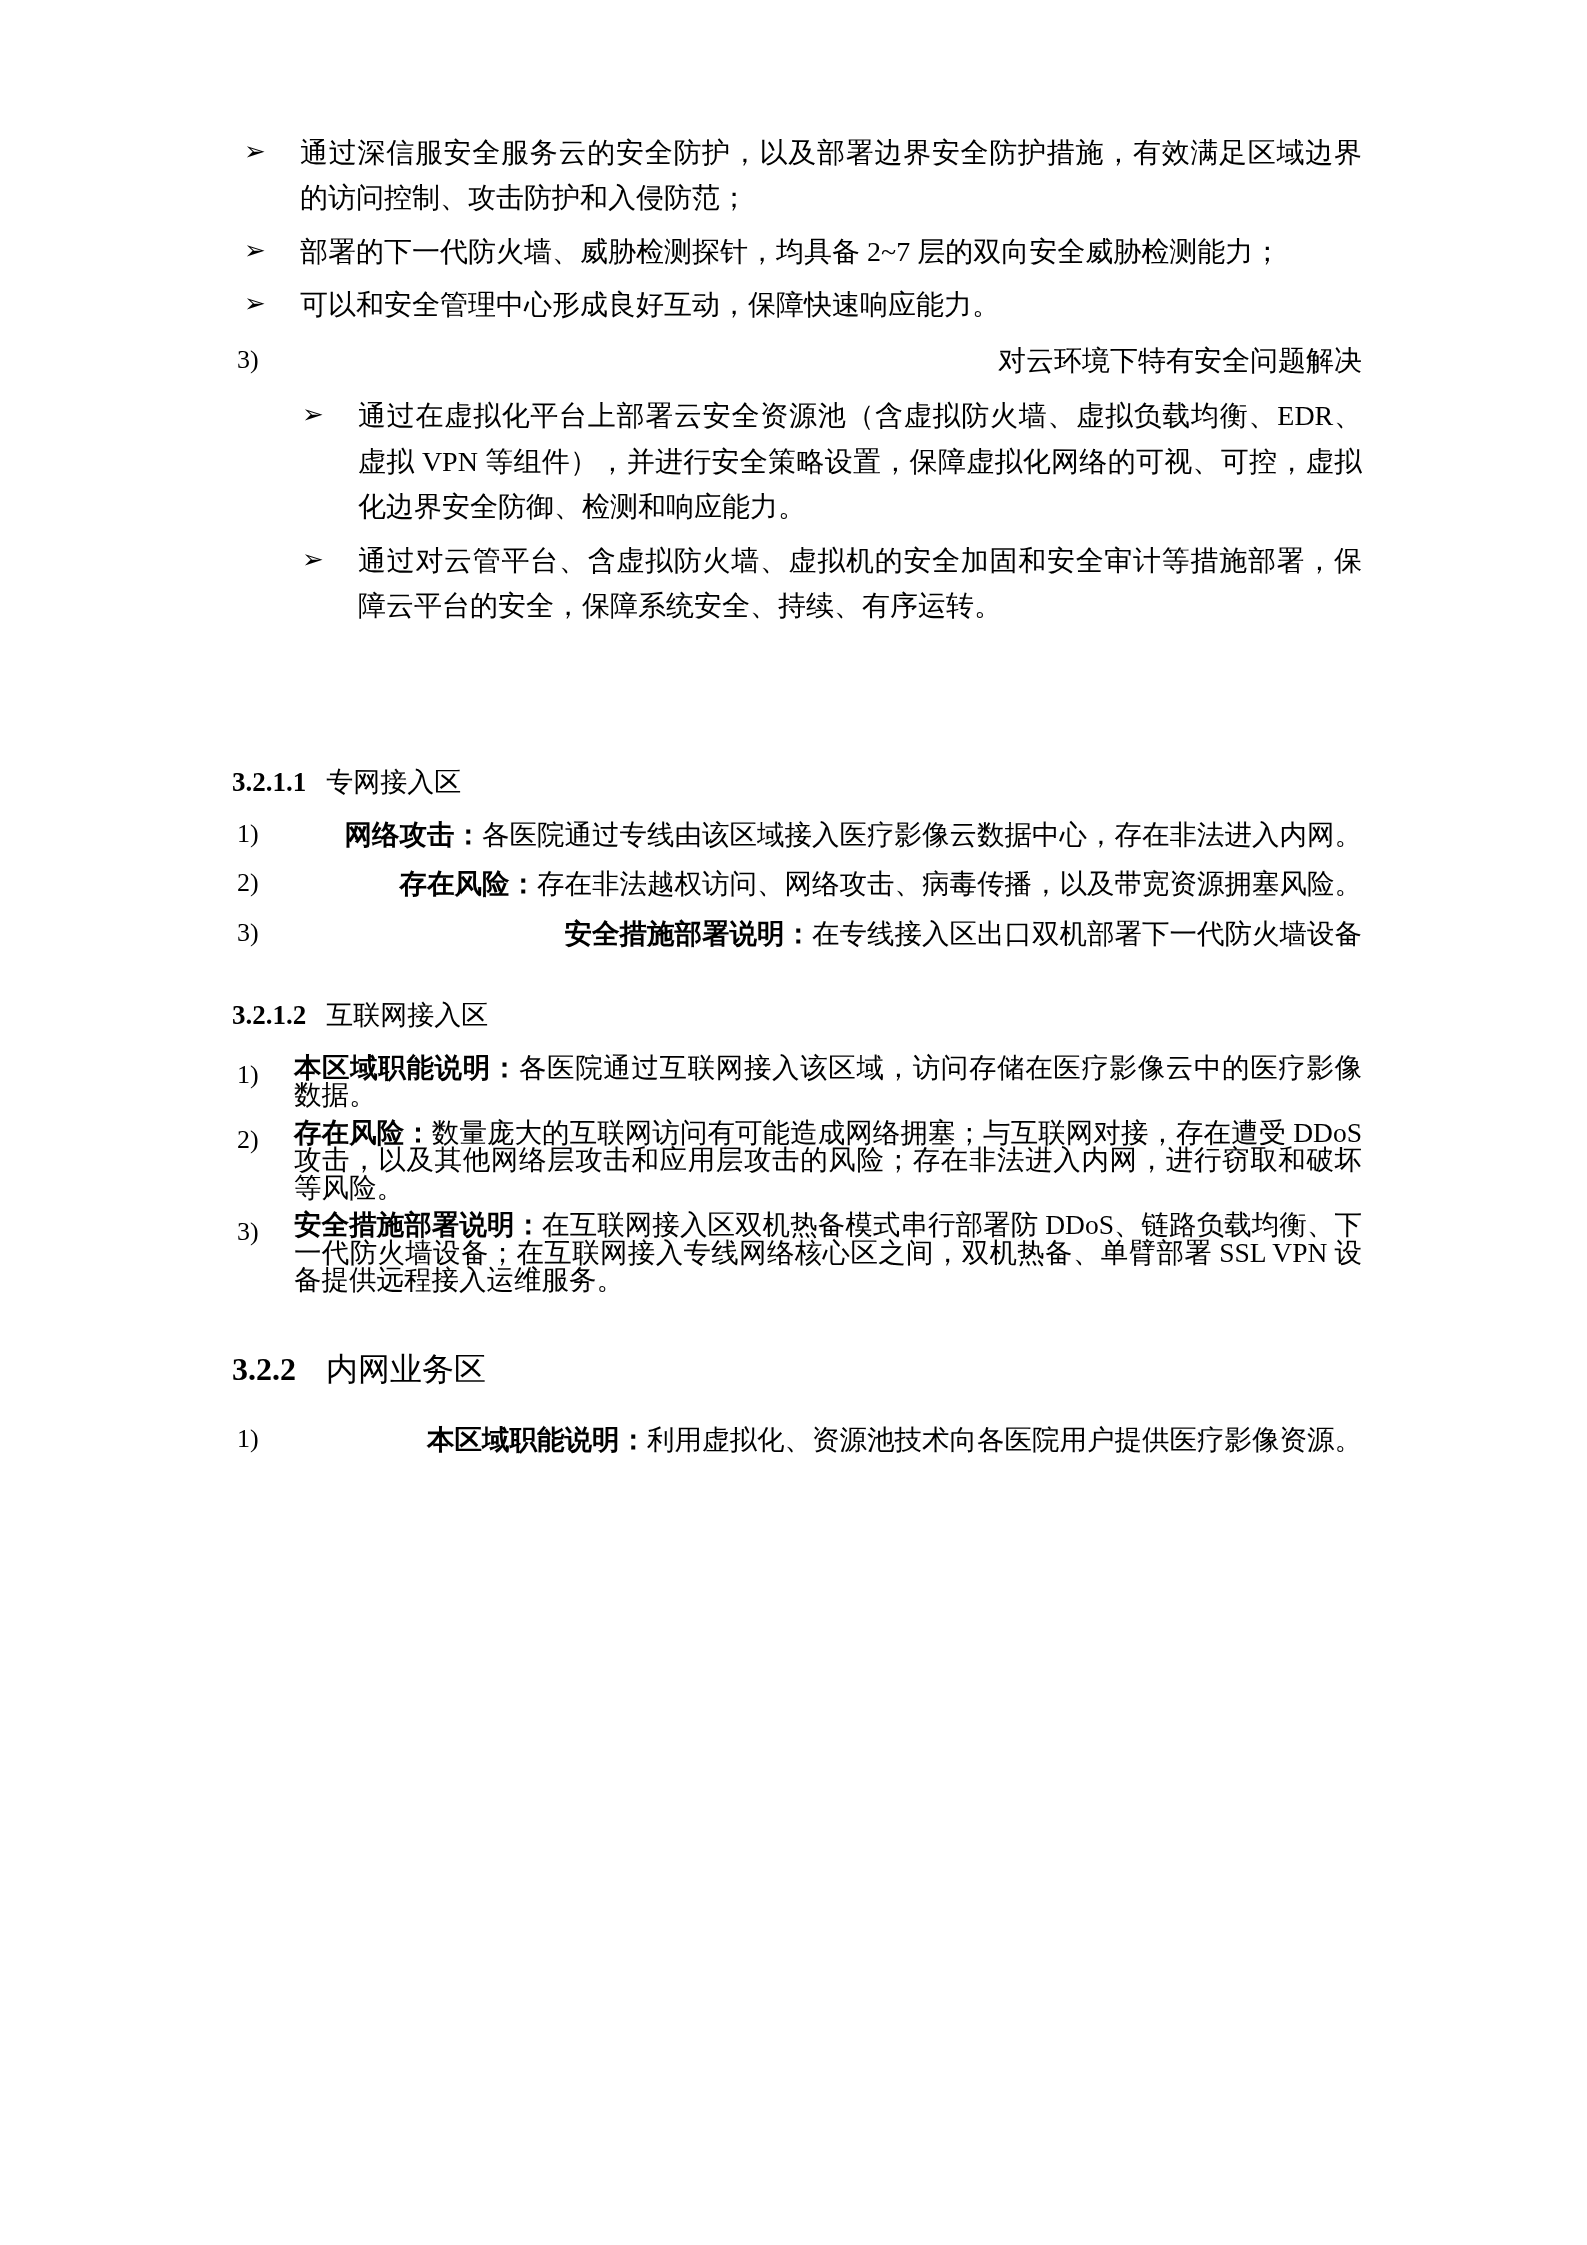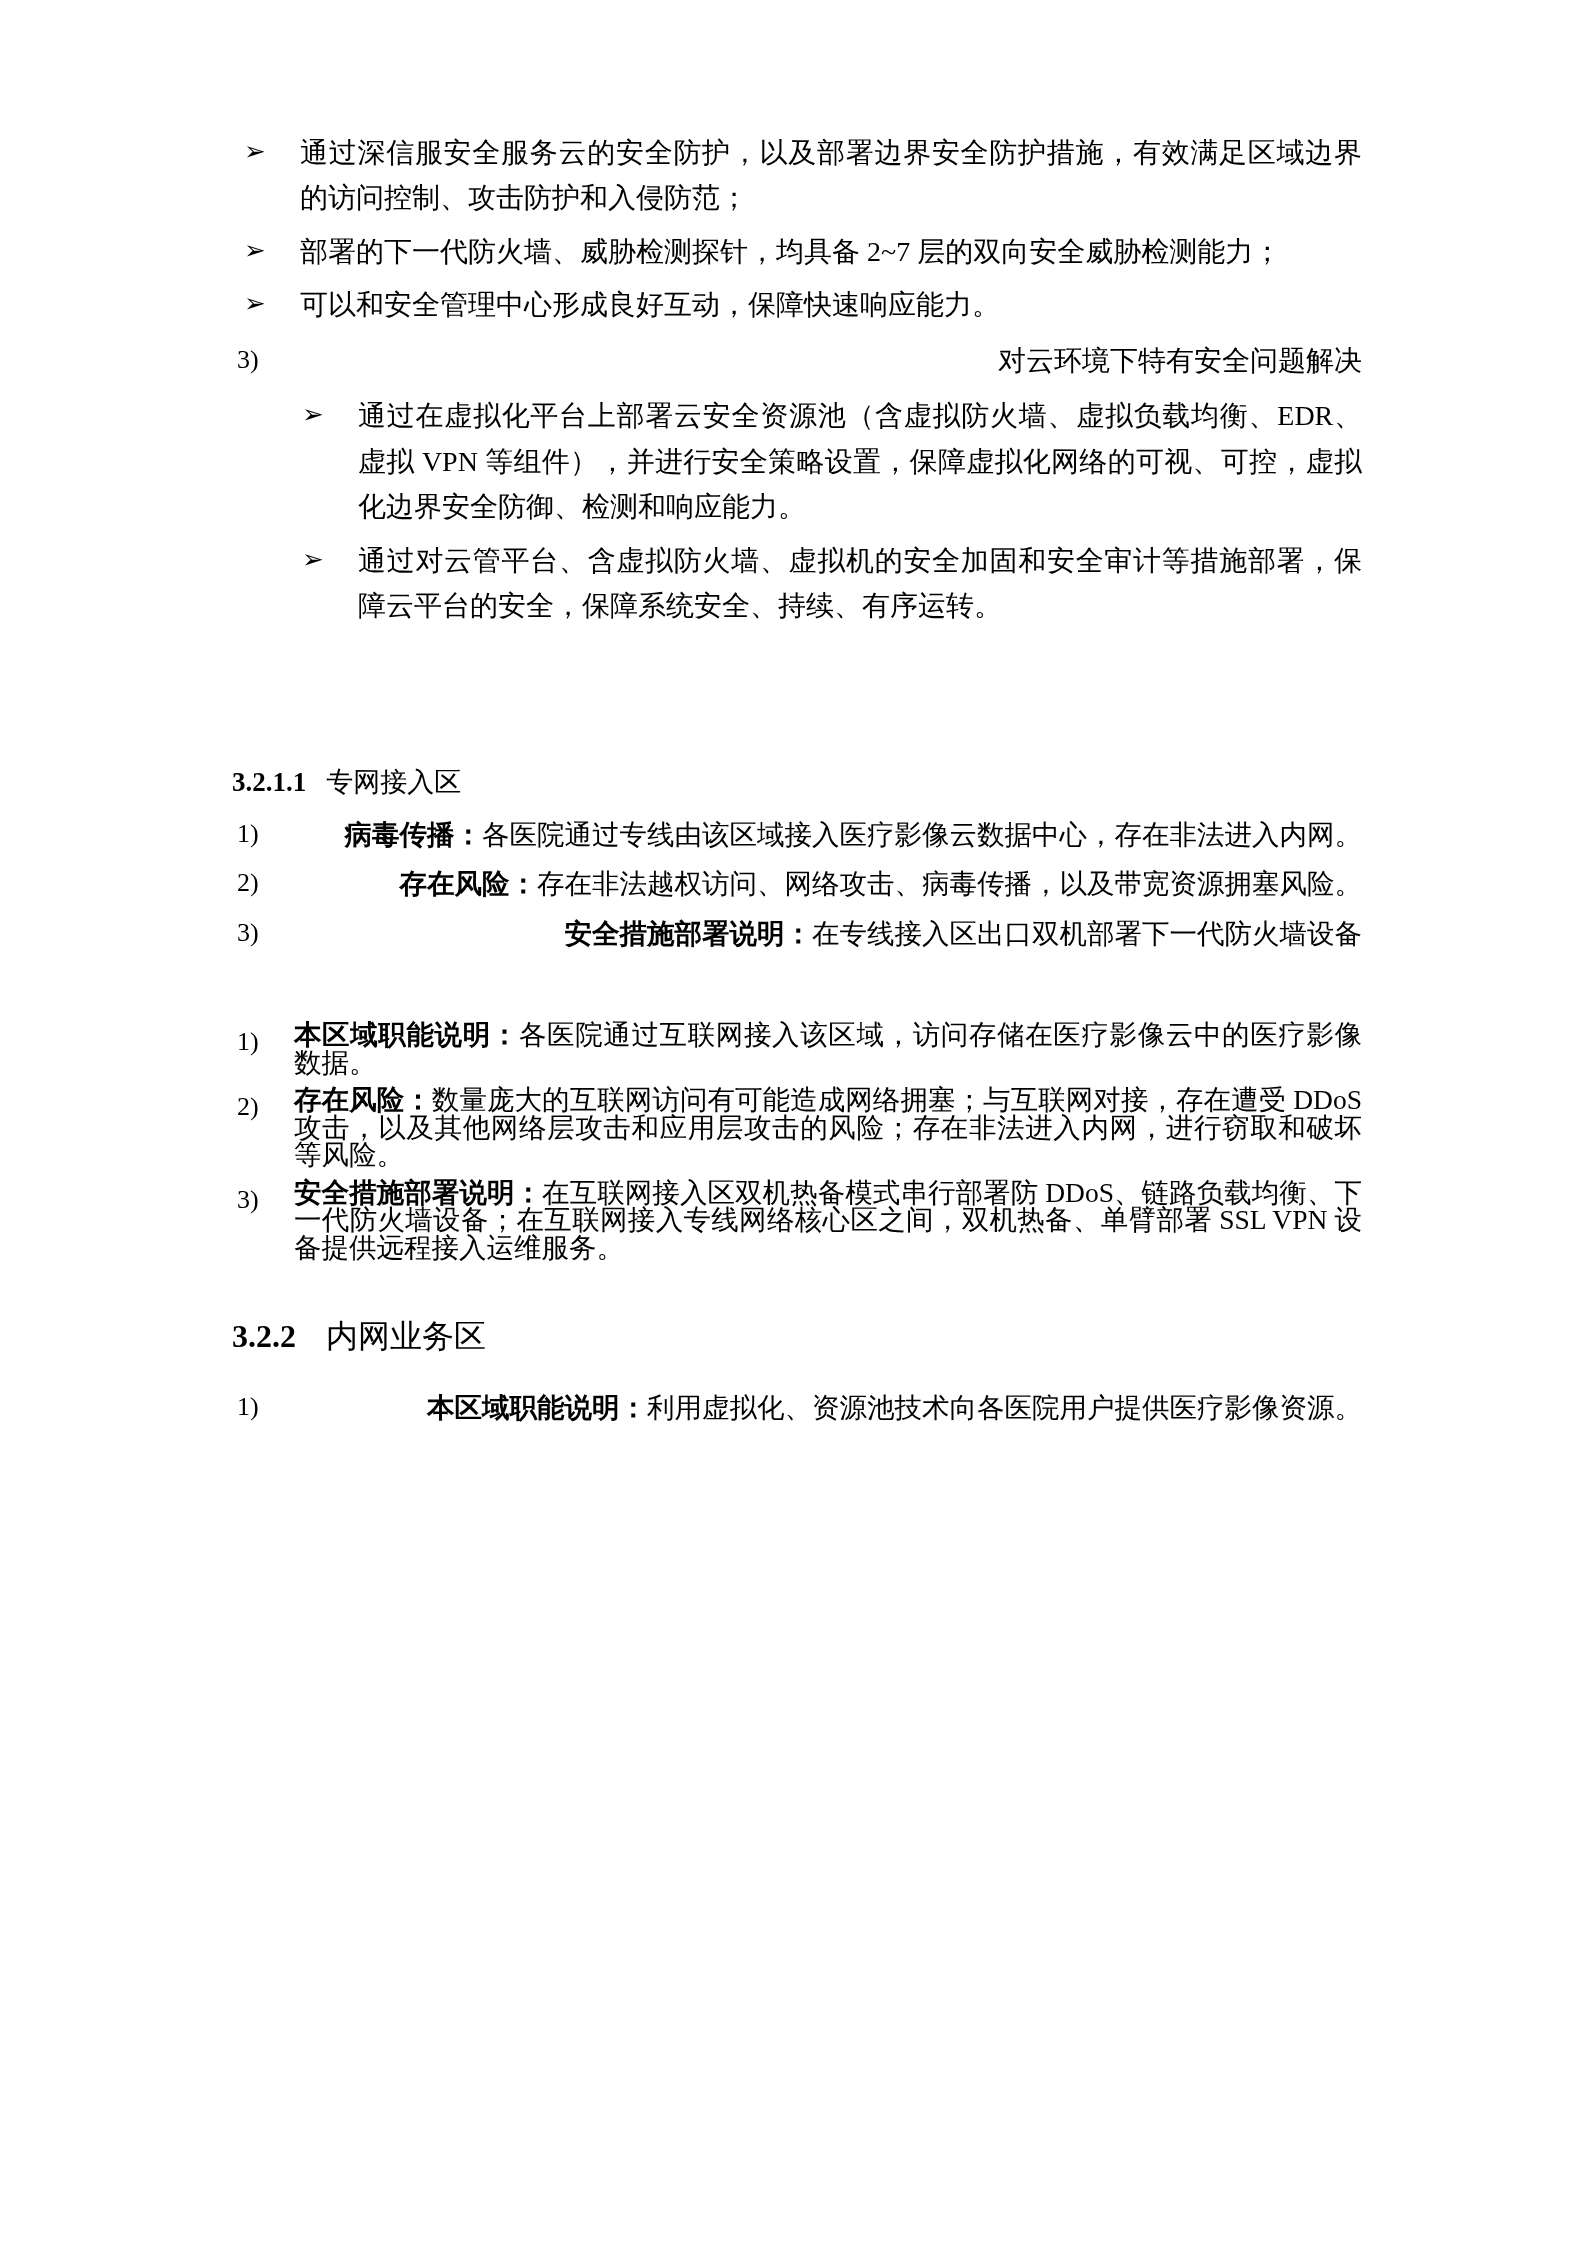--- a/index.html
+++ b/index.html
@@ -177,35 +177,38 @@
     <div class="sp-38"></div>
 
     <h4 class="h-subsub">
       <span class="num">3.2.1.1</span><span class="ttl">专网接入区</span>
     </h4>
 
     <div class="sp-22"></div>
 
     <div class="num-item" style="margin-bottom:22px;">
       <span class="marker">1)</span>
-      <span class="body"><span class="lead">病毒传播：</span><span>各医院通过专线由该区域接入医疗影像云数据中心，存在非法进入内网。</span></span>
+      <span class="body"><span class="lead">网络攻击：</span><span>各医院通过专线由该区域接入医疗影像云数据中心，存在非法进入内网。</span></span>
     </div>
 
     <div class="num-item" style="margin-bottom:22px;">
       <span class="marker">2)</span>
       <span class="body"><span class="lead">存在风险：</span><span>存在非法越权访问、网络攻击、病毒传播，以及带宽资源拥塞风险。</span></span>
     </div>
 
     <div class="num-item" style="margin-bottom:22px;">
       <span class="marker">3)</span>
       <span class="body"><span class="lead">安全措施部署说明：</span><span>在专线接入区出口双机部署下一代防火墙设备</span></span>
     </div>
 
     <div class="sp-30"></div>
 
+    <h4 class="h-subsub">
+      <span class="num">3.2.1.2</span><span class="ttl">互联网接入区</span>
+    </h4>
 
     <div class="sp-22"></div>
 
     <div class="num-item loose" style="margin-bottom:10px;">
       <span class="marker" style="line-height:1.62;">1)</span>
       <span class="body loose" style="text-align:justify;"><span class="lead">本区域职能说明：</span><span>各医院通过互联网接入该区域，访问存储在医疗影像云中的医疗影像数据。</span></span>
     </div>
 
     <div class="num-item loose" style="margin-bottom:10px;">
       <span class="marker" style="line-height:1.62;">2)</span>

